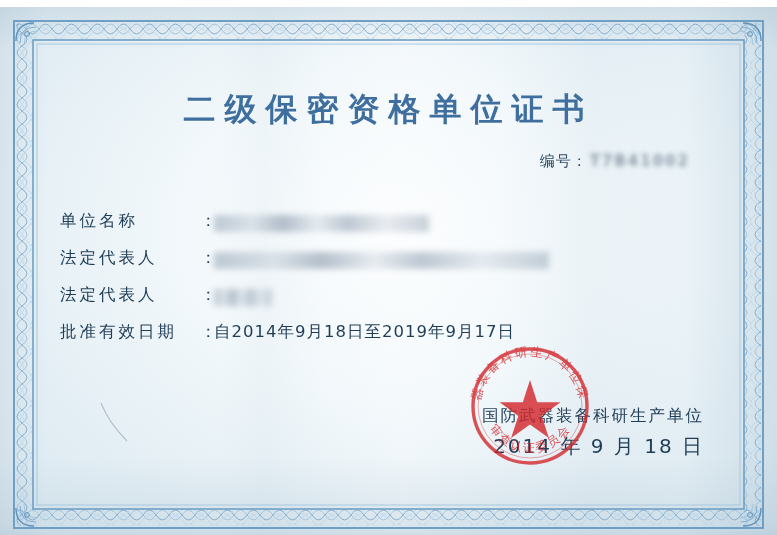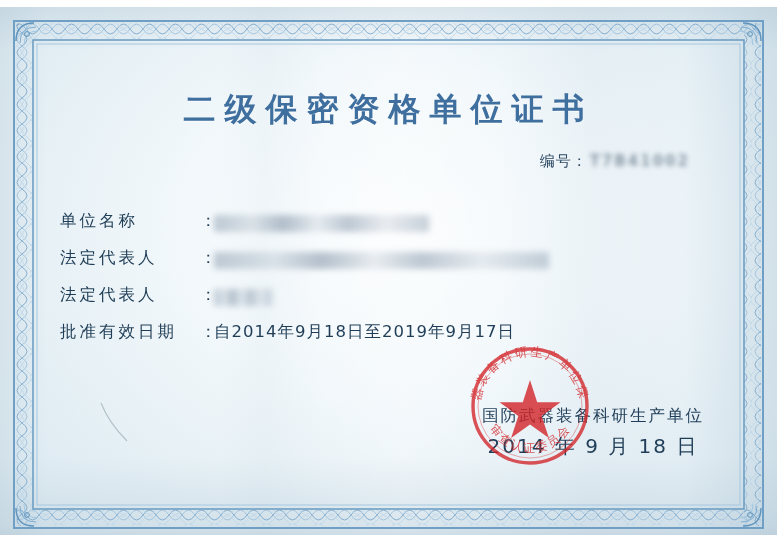--- a/index.html
+++ b/index.html
@@ -160,21 +160,21 @@
     border-radius: 1px;
   }
   .redacted.r1 { width: 215px; }
   .redacted.r2 { width: 335px; }
   .redacted.r3 { width: 58px; }
 
   .footer {
     position: absolute;
     right: 28px;
     bottom: 36px;
-    text-align: center;
+    text-align: right;
     font-family: "DejaVu Sans", "Liberation Sans", sans-serif;
     color: #1f3d56;
   }
   .footer-line {
     font-size: 16.5px;
     letter-spacing: 2px;
     line-height: 30px;
     white-space: nowrap;
   }
   .footer-date {

